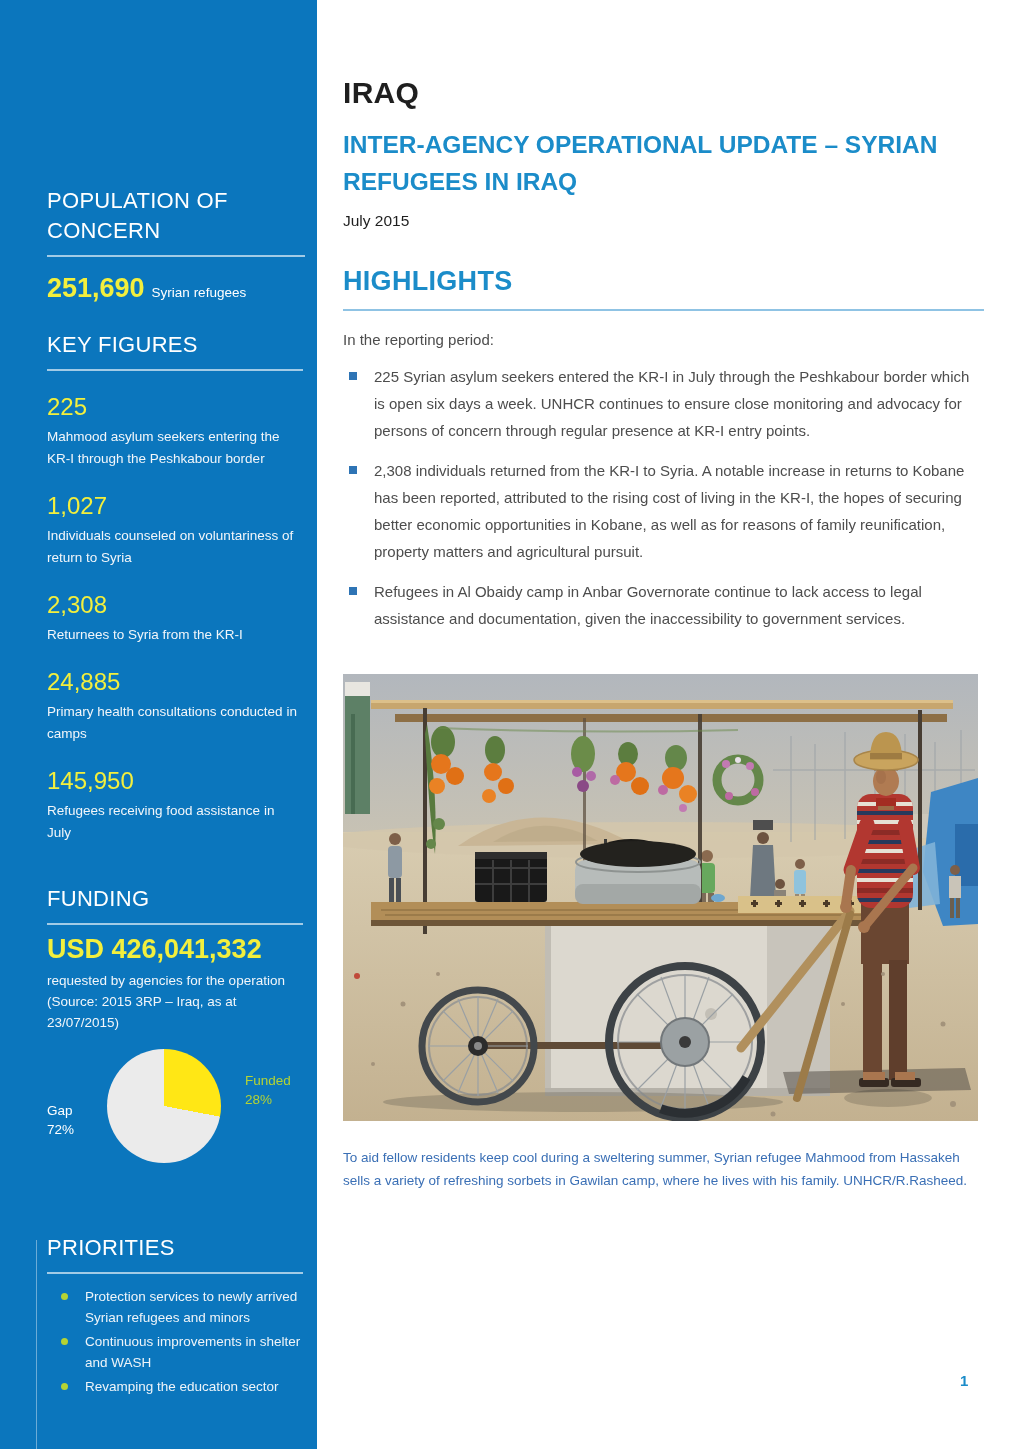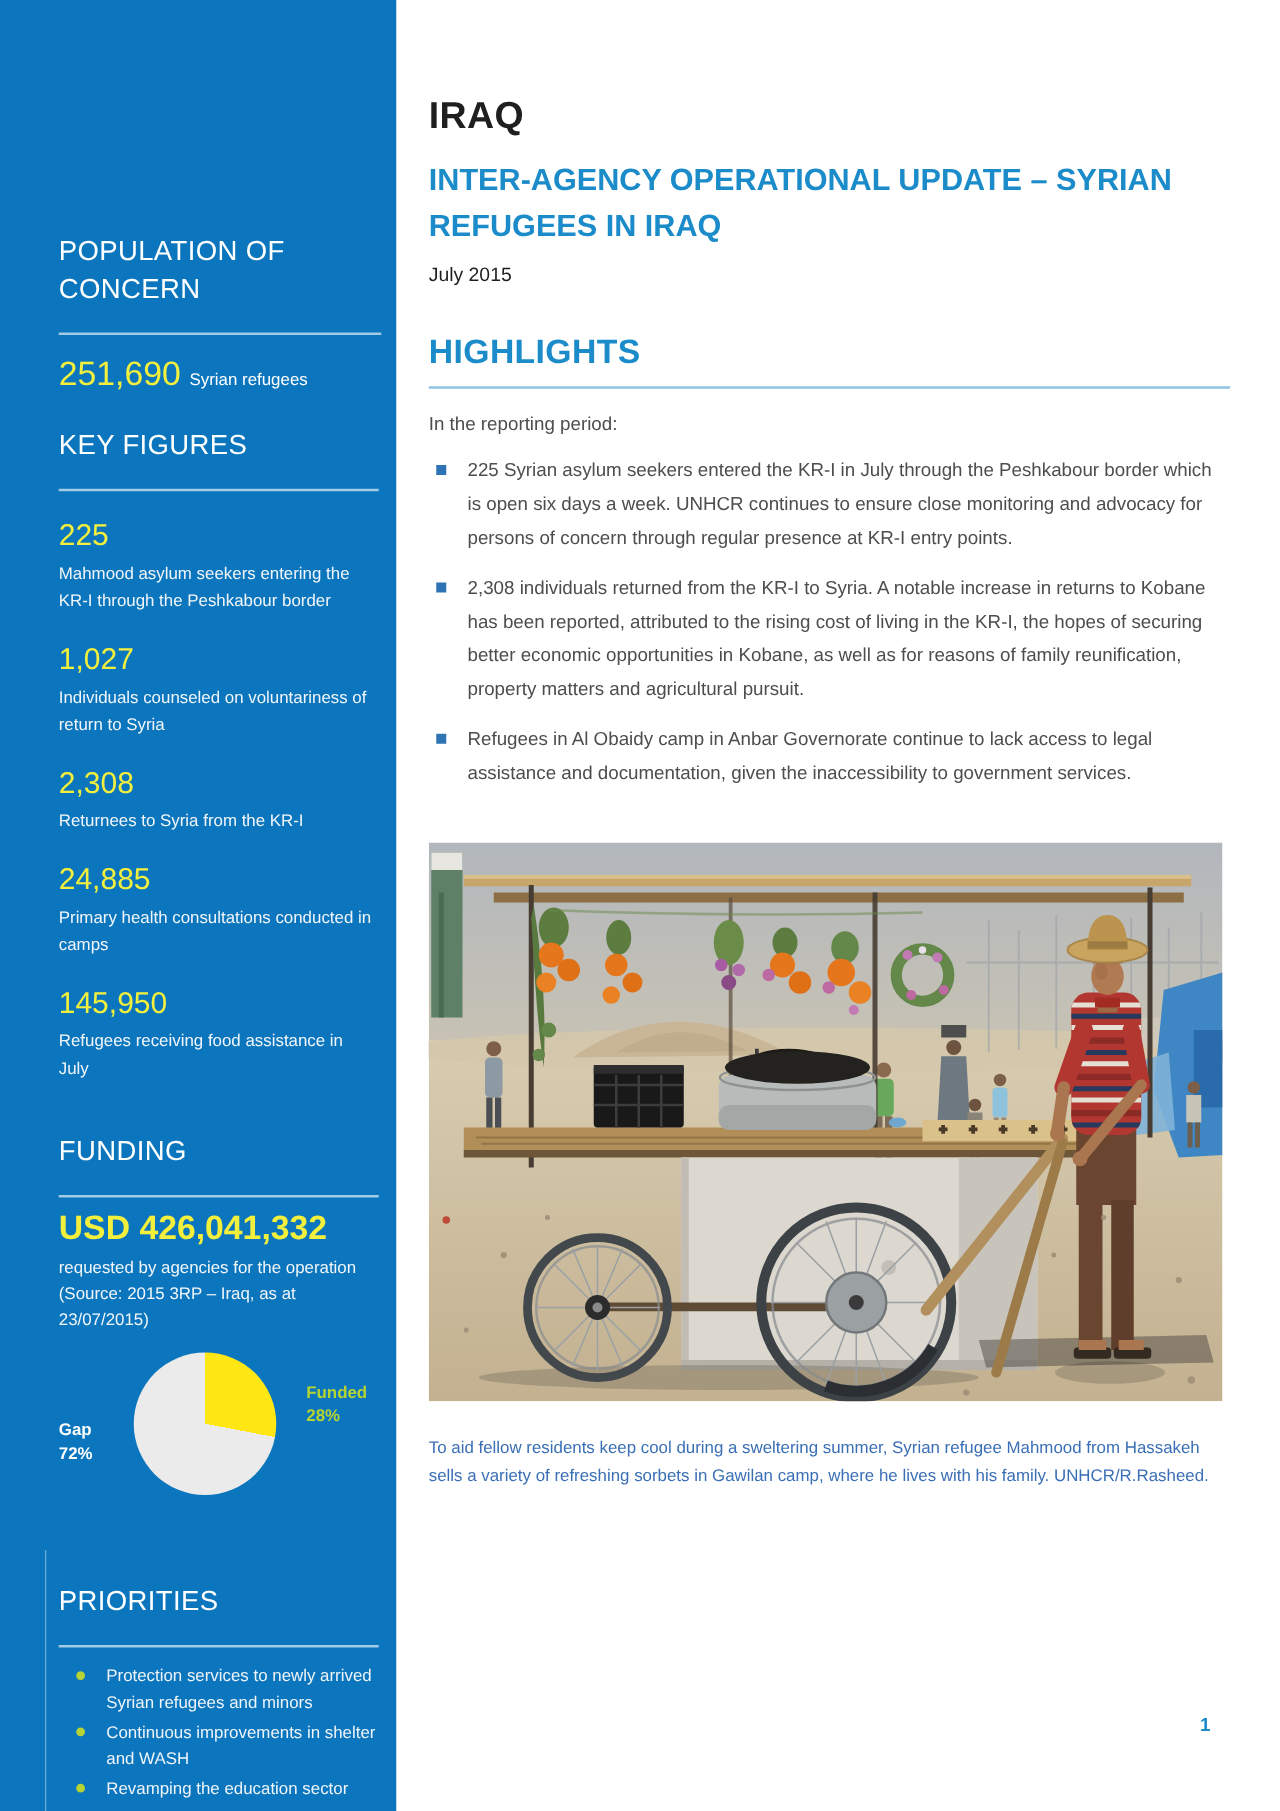--- a/index.html
+++ b/index.html
@@ -21,39 +21,39 @@
     font-family:"Liberation Sans",sans-serif;
   }
   
   .sidebar{
     position:absolute;left:0;top:0;width:317px;height:1449px;
     background:var(--sidebar-blue);color:#fff;
     padding:0 14px 0 47px;
   }
   .side-heading{
     font-size:22px;font-weight:400;line-height:30px;letter-spacing:.3px;
-    color:#fff;padding-bottom:20px;border-bottom:2px solid rgba(255,255,255,.62);
+    color:#fff;padding-bottom:9px;border-bottom:2px solid rgba(255,255,255,.62);
   }
   .pop-heading{margin-top:186px;width:258px;}
   .pop-row{margin-top:16px;white-space:nowrap;}
-  .pop-value{font-size:27px;font-weight:normal;color:var(--accent-yellow);}
+  .pop-value{font-size:27px;font-weight:bold;color:var(--accent-yellow);}
   .pop-unit{font-size:13.5px;color:#fff;margin-left:7px;}
   .kf-heading{margin-top:26px;}
   .figure{margin-top:22px;}
   .fig-value{font-size:24px;font-weight:normal;color:var(--accent-yellow);line-height:28px;}
   .fig-label{font-size:13.5px;line-height:22px;color:#f2f6fa;margin-top:5px;width:252px;}
   .funding-heading{margin-top:40px;}
   .fund-amount{margin-top:9px;font-size:27px;font-weight:bold;color:var(--accent-yellow);line-height:30px;}
   .fund-note{margin-top:6px;font-size:13.5px;line-height:21px;color:#f2f6fa;width:252px;}
   .pie-wrap{position:relative;margin-top:16px;height:122px;}
   .pie{
     position:absolute;left:60px;top:0;width:114px;height:114px;border-radius:50%;
     background:conic-gradient(var(--pie-funded) 0 28%, var(--pie-gap) 28% 100%);
   }
-  .pie-label{position:absolute;font-size:13.5px;font-weight:bold;line-height:19px;}
+  .pie-label{position:absolute;font-size:13.5px;font-weight:normal;line-height:19px;}
   .pie-label-funded{left:198px;top:22px;color:var(--label-green);text-align:left;}
   .pie-label-gap{left:0px;top:52px;color:#ffffff;}
   .prio-heading{margin-top:62px;}
   .prio-list{list-style:none;margin:12px 0 0 10px;}
   .prio-list li{
     position:relative;font-size:13.5px;line-height:21px;color:#eef4f9;
     padding-left:28px;margin-bottom:3px;width:248px;
   }
   .prio-list li::before{
     content:"";position:absolute;left:4px;top:7px;width:7px;height:7px;border-radius:50%;

